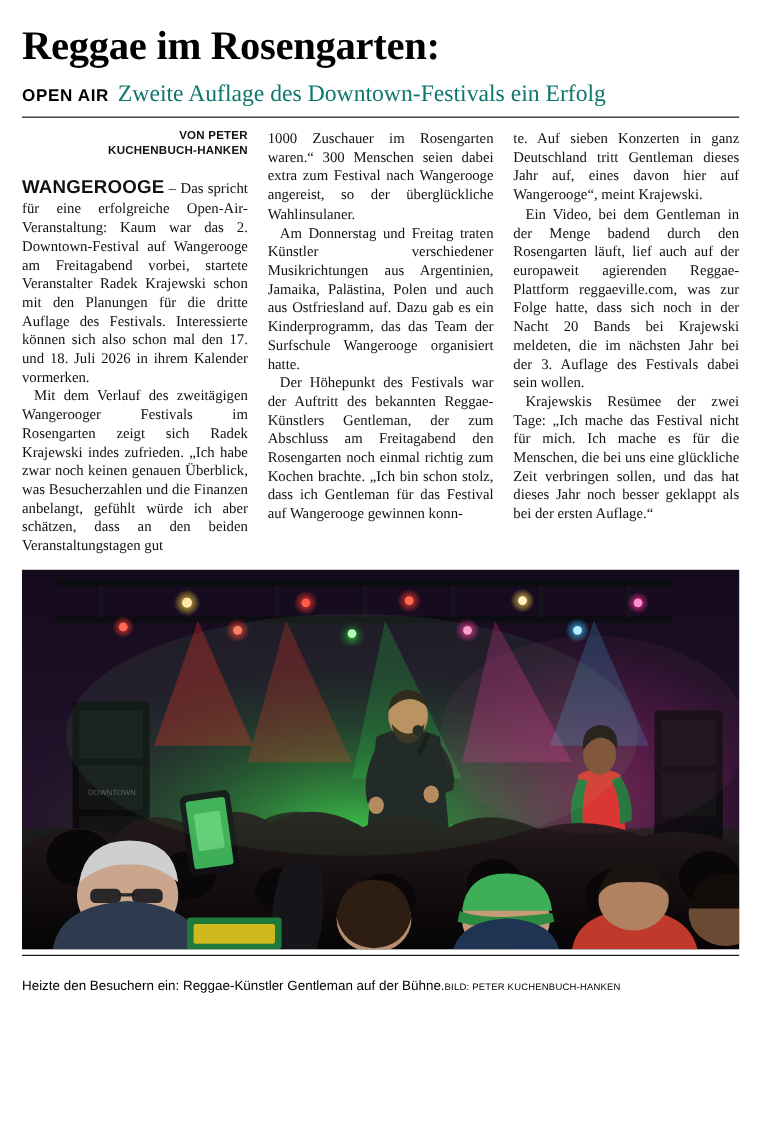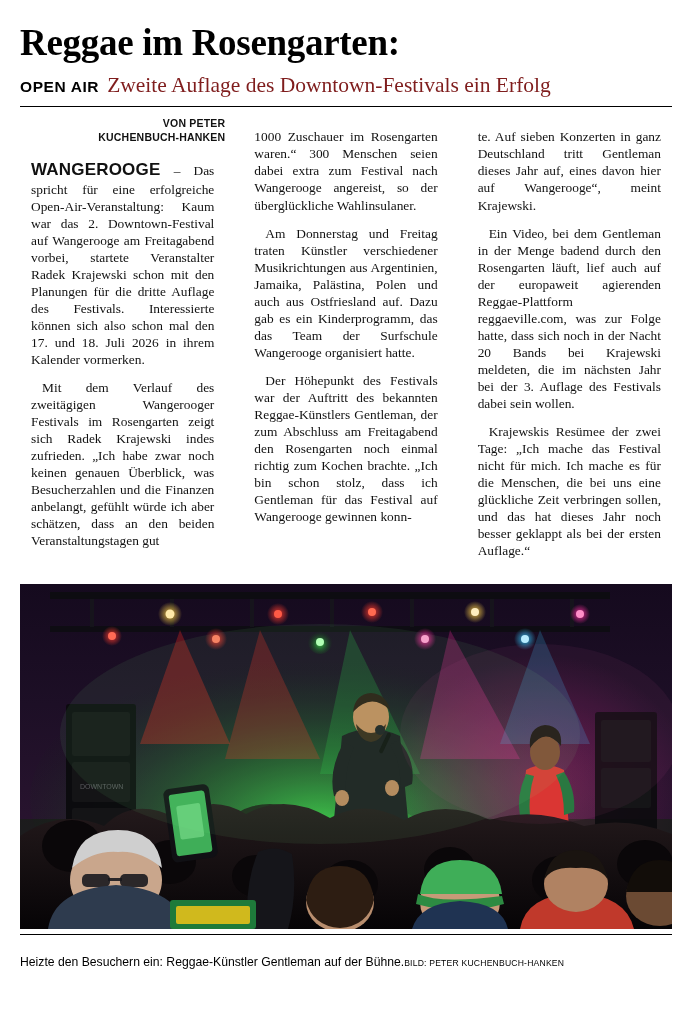--- a/index.html
+++ b/index.html
@@ -44,21 +44,21 @@
   .kicker {
     font-family: "Liberation Sans", sans-serif;
     font-weight: bold;
     font-size: 15.5px;
     letter-spacing: 0.6px;
     color: #000;
   }
   .subhead {
     font-family: "Liberation Serif", serif;
     font-size: 21.5px;
-    color: #7f1d1d;
+    color: #0f766e;
   }
   .rule {
     border: 0;
     border-top: 1.5px solid #000;
     margin: 6px 0 10px 0;
   }
   .columns {
     display: flex;
     gap: 18px;
     align-items: flex-start;
@@ -75,21 +75,21 @@
     font-family: "Liberation Sans", sans-serif;
     font-weight: bold;
     font-size: 10.5px;
     letter-spacing: 0.2px;
     line-height: 1.32;
     text-align: right;
     margin-bottom: 14px;
     text-transform: uppercase;
   }
   .col p {
-    margin: 11px;
+    margin: 0;
     text-indent: 0;
   }
   .col p + p {
     text-indent: 11px;
   }
   .place {
     font-family: "Liberation Sans", sans-serif;
     font-weight: bold;
     font-size: 17px;
     letter-spacing: 0.2px;

